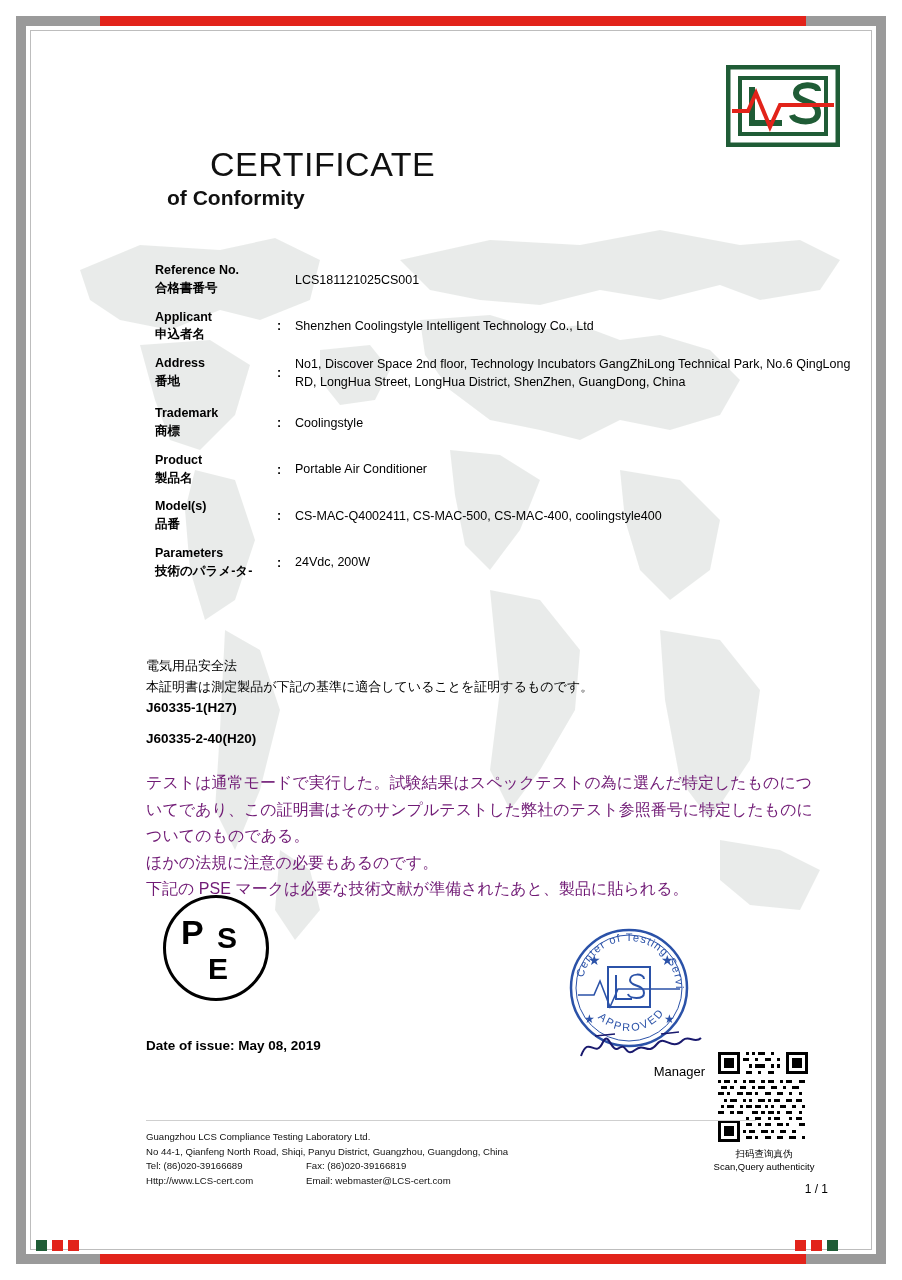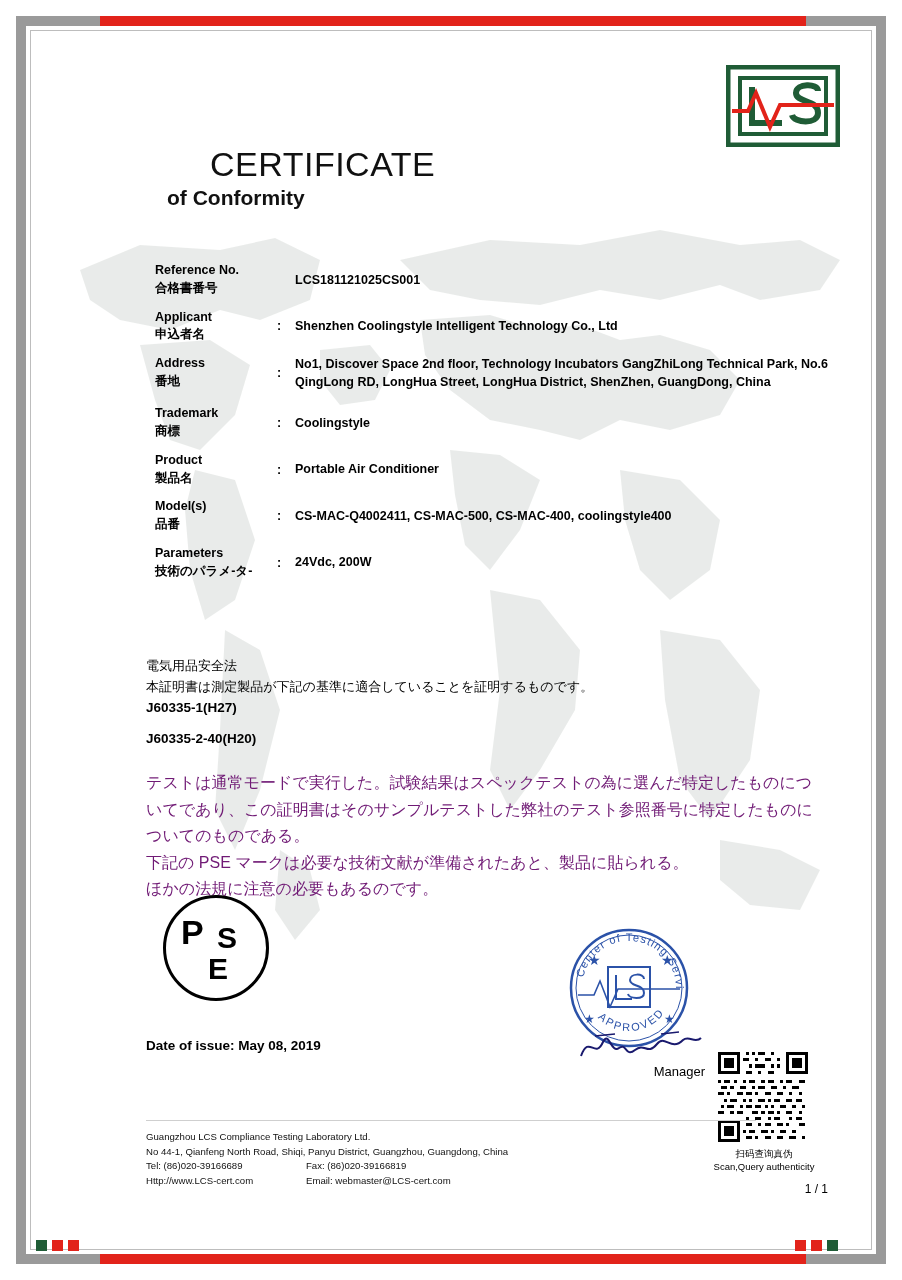--- a/index.html
+++ b/index.html
@@ -120,21 +120,21 @@
     font-weight: bold;
     display: block;
   }
   .f-colon {
     width: 18px;
     flex: 0 0 18px;
     font-weight: bold;
   }
   .f-value {
     flex: 1;
-    font-weight: bold;
+    font-weight: normal;
     line-height: 1.45;
   }
 
   .statement {
     position: absolute;
     left: 146px; top: 655px;
     width: 660px;
     font-size: 13px;
     line-height: 1.62;
     color: #000;
@@ -366,22 +366,22 @@
     <div class="statement">
       <div>電気用品安全法</div>
       <div>本証明書は測定製品が下記の基準に適合していることを証明するものです。</div>
       <div class="std">J60335-1(H27)</div>
       <div class="gap-line"></div>
       <div class="std">J60335-2-40(H20)</div>
     </div>
 
     <div class="note">
       <div>テストは通常モードで実行した。試験結果はスペックテストの為に選んだ特定したものについてであり、この証明書はそのサンプルテストした弊社のテスト参照番号に特定したものについてのものである。</div>
+      <div>ほかの法規に注意の必要もあるのです。</div>
       <div>下記の PSE マークは必要な技術文献が準備されたあと、製品に貼られる。</div>
-      <div>ほかの法規に注意の必要もあるのです。</div>
     </div>
 
     <div class="pse-mark">
       <div class="circle"></div>
       <div class="p">P</div>
       <div class="s">S</div>
       <div class="e">E</div>
     </div>
 
     <div class="stamp">

